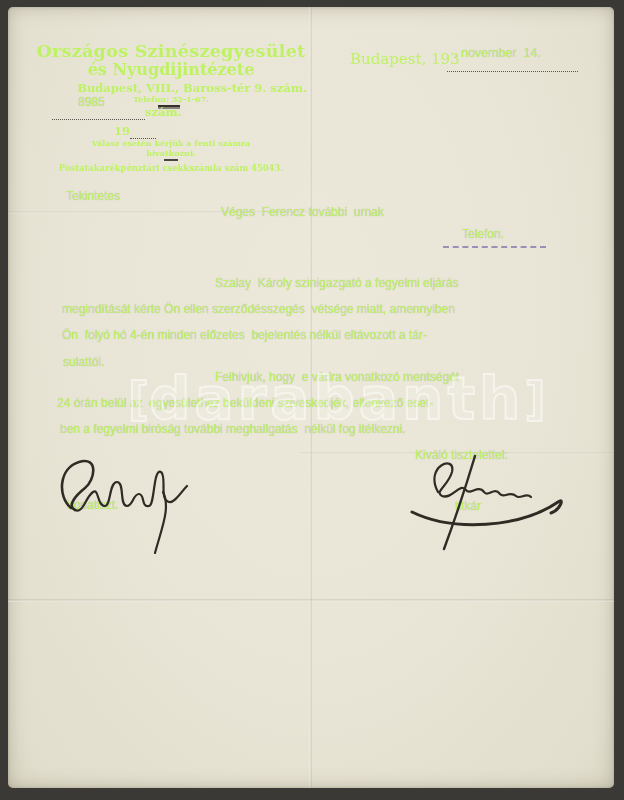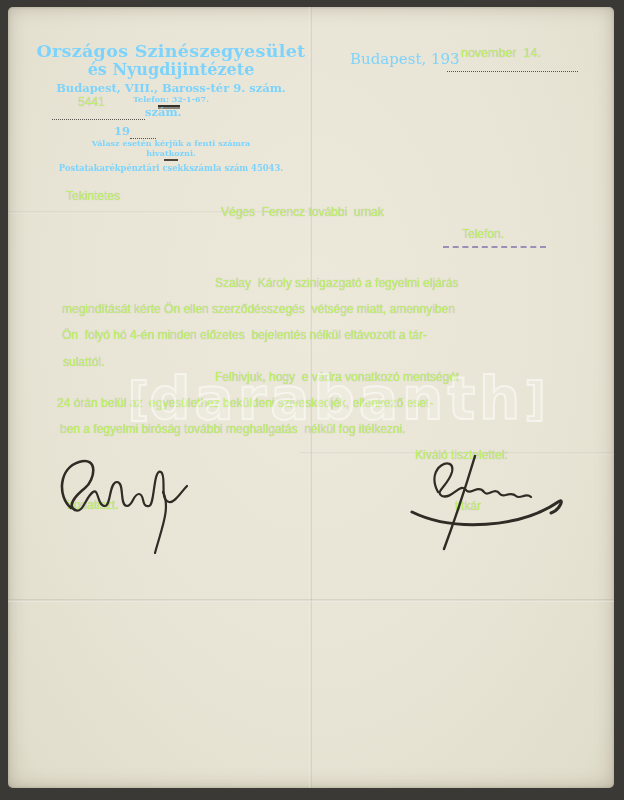--- a/index.html
+++ b/index.html
@@ -15,26 +15,26 @@
       radial-gradient(ellipse at 50% 38%, #ece8da 0%, #e9e5d6 55%, #e2decd 92%, #dcd8c5 100%);
     box-shadow:inset 0 0 18px rgba(110,100,80,.35), inset 0 0 3px rgba(90,85,70,.3);
   }
   
   .crease{position:absolute;pointer-events:none;}
   .crease.v{width:3px;background:linear-gradient(to right, rgba(255,255,255,.35), rgba(120,108,85,.18));}
   .crease.h{height:3px;background:linear-gradient(to bottom, rgba(120,108,85,.20), rgba(255,255,255,.35));}
   .crease.faint{opacity:.5;}
 
   .abs{position:absolute;}
-  .printed{color:#7dd3fc;}
+  .printed{color:#bef264;}
   .center{text-align:center;}
   .bold{font-weight:bold;}
   .org1{left:35px;top:41px;width:272px;font-size:17.5px;letter-spacing:.3px;}
   .org2{left:35px;top:60px;width:272px;font-size:16px;text-align:center;}
-  .addr{left:35px;top:81px;width:272px;font-size:11.5px;}
+  .addr{left:35px;top:81px;width:272px;font-size:11.5px;text-align:right;}
   .phone{left:35px;top:94px;width:272px;font-size:8px;text-align:center;}
   .phone-dash{left:158px;top:105px;width:22px;height:2px;background:#34302a;box-shadow:0 2px 0 rgba(52,48,42,.55);}
   .refnum{left:78px;top:95px;font-size:14px;}
   .dotline{display:inline-block;border-bottom:1.6px dotted #5a554c;}
   .refrow{left:52px;top:105px;width:240px;font-size:11.5px;}
   .yearrow{left:35px;top:124px;width:200px;font-size:11.5px;}
   .reply1{left:35px;top:138px;width:272px;font-size:8px;}
   .reply2{left:35px;top:148px;width:272px;font-size:8px;}
   .mid-dash{left:164px;top:159px;width:14px;height:1.6px;background:#4a453d;}
   .postal{left:30px;top:163px;width:282px;font-size:8.4px;}
@@ -87,21 +87,21 @@
   <div class="crease v" style="left:309px;top:7px;height:781px;"></div>
   <div class="crease h" style="left:8px;top:599px;width:606px;"></div>
   <div class="crease h faint" style="left:8px;top:211px;width:300px;"></div>
   <div class="crease h faint" style="left:300px;top:452px;width:314px;"></div>
 
   <div class="abs printed bold center org1">Országos Szinészegyesület</div>
   <div class="abs printed bold center org2">és Nyugdijintézete</div>
   <div class="abs printed bold center addr">Budapest, VIII., Baross-tér 9. szám.</div>
   <div class="abs printed bold center phone">Telefon: 32-1-67.</div>
   <div class="abs phone-dash"></div>
-  <div class="abs typed refnum">5441</div>
+  <div class="abs typed refnum">8985</div>
   <div class="abs printed refrow"><span class="dotline" style="width:93px;">&nbsp;</span><span class="bold">szám.</span></div>
   <div class="abs printed center yearrow"><span class="bold">19</span><span class="dotline" style="width:26px;">&nbsp;</span></div>
   <div class="abs printed bold center reply1">Válasz esetén kérjük a fenti számra</div>
   <div class="abs printed bold center reply2">hivatkozni.</div>
   <div class="abs mid-dash"></div>
   <div class="abs printed bold center postal">Postatakarékpénztári csekkszámla szám 45043.</div>
 
   <div class="abs printed date-printed">Budapest, 193</div>
   <div class="abs dotline date-dots">&nbsp;</div>
   <div class="abs typed date-typed">. november  14.</div>

